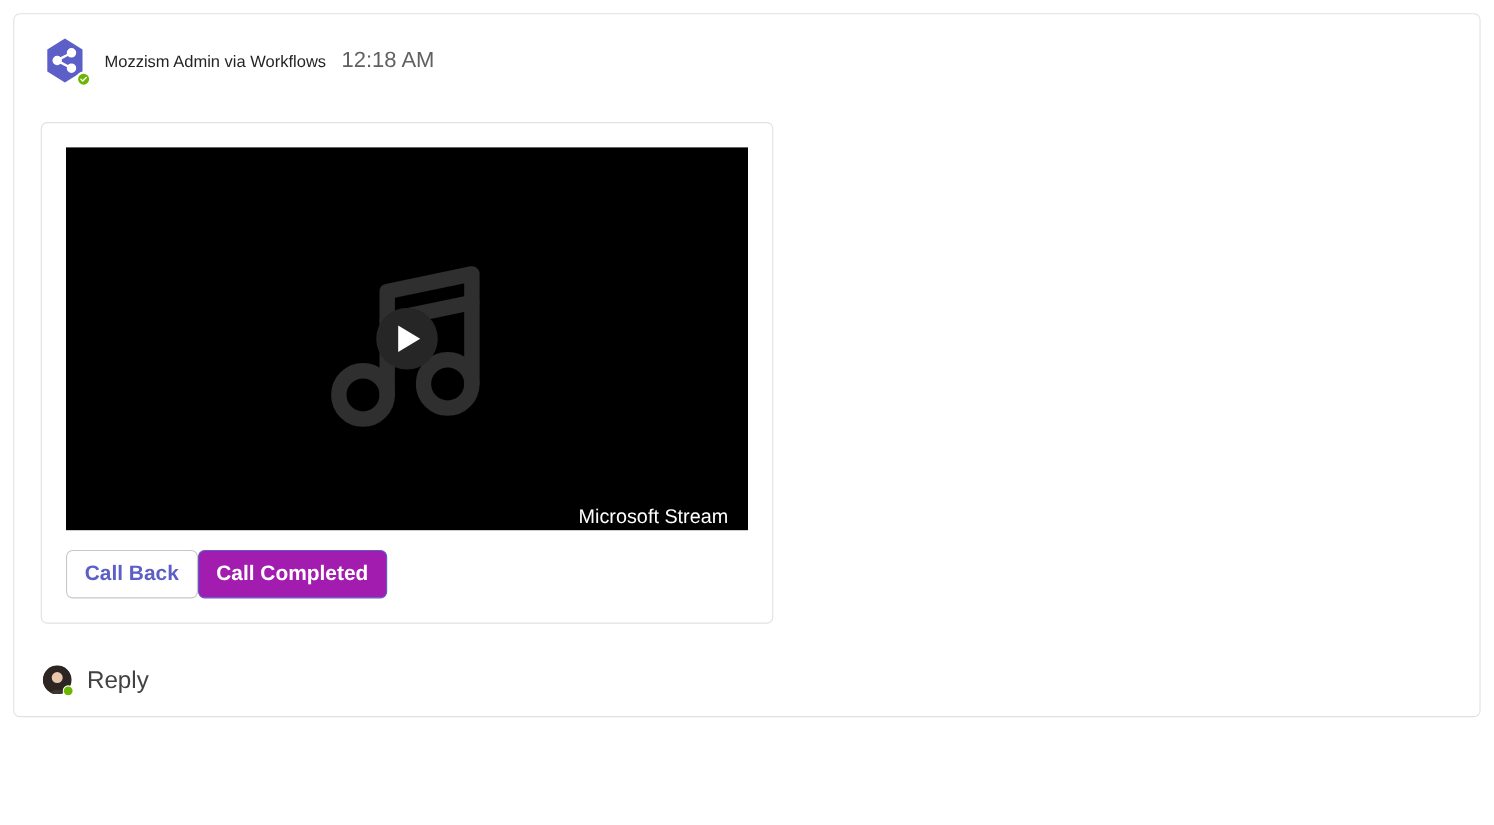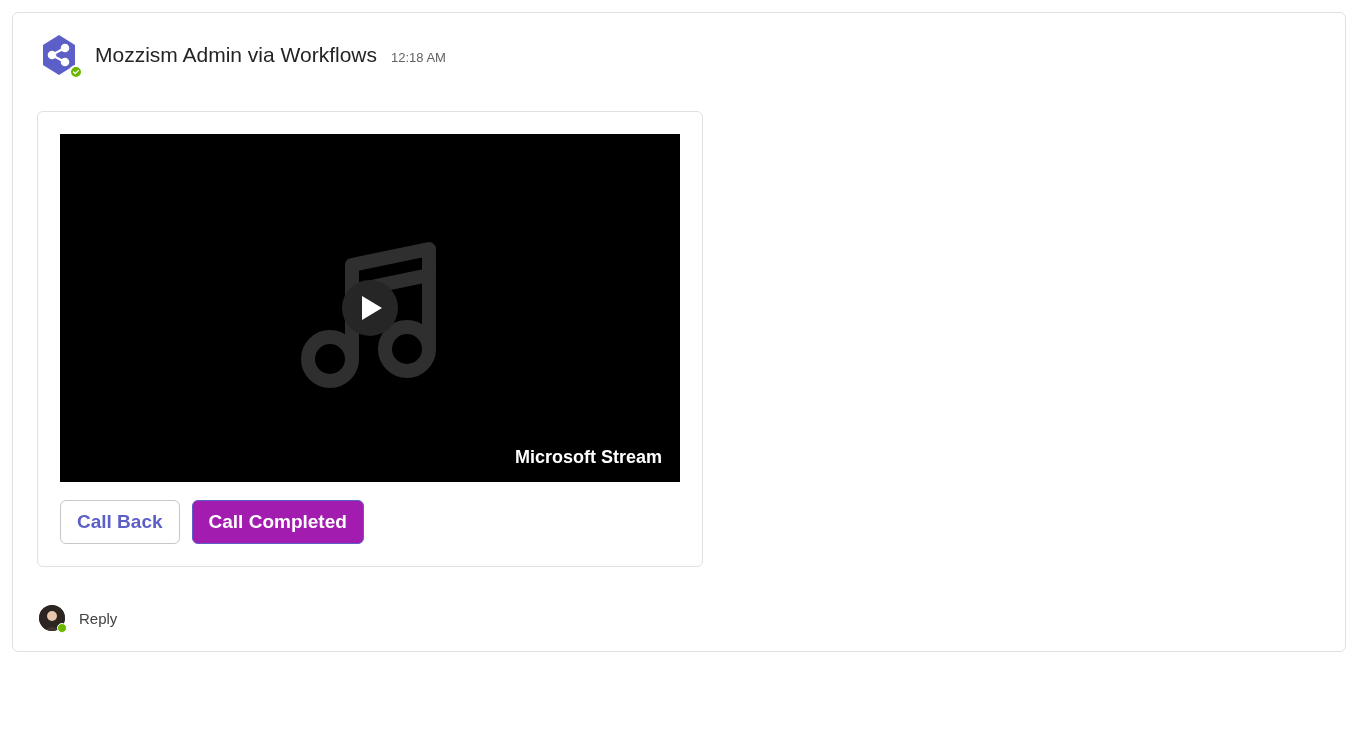--- a/index.html
+++ b/index.html
@@ -49,26 +49,26 @@
       align-items: center;
       justify-content: center;
     }
     .presence-badge svg { width: 8px; height: 8px; }
     .sender-line {
       display: flex;
       align-items: baseline;
       gap: 14px;
     }
     .sender-name {
-      font-size: 21px;
+      font-size: 15px;
       font-weight: 400;
       color: #242424;
     }
     .timestamp {
-      font-size: 13px;
+      font-size: 20px;
       color: #616161;
     }
     .card {
       border: 1px solid #e1e1e1;
       border-radius: 6px;
       padding: 22px 22px 22px 22px;
       max-width: 666px;
       background: #ffffff;
     }
     .card-title {
@@ -108,30 +108,30 @@
     .play-triangle {
       width: 0;
       height: 0;
       border-top: 12px solid transparent;
       border-bottom: 12px solid transparent;
       border-left: 20px solid #ffffff;
       margin-left: 4px;
     }
     .stream-label {
       position: absolute;
-      bottom: 14px;
+      bottom: 2px;
       right: 18px;
       color: #ffffff;
       font-size: 18px;
-      font-weight: 700;
+      font-weight: 400;
       margin-left: 14px;
     }
     .card-actions {
       display: flex;
-      gap: 12px;
+      gap: 0;
       margin-top: 18px;
     }
     .btn {
       font-size: 19px;
       padding: 10px 16px;
       border-radius: 6px;
       font-family: inherit;
       cursor: pointer;
       font-weight: 600;
     }
@@ -169,21 +169,21 @@
       position: absolute;
       bottom: -2px;
       right: -2px;
       width: 10px;
       height: 10px;
       background: #6bb700;
       border-radius: 50%;
       border: 1.5px solid #ffffff;
     }
     .reply-label {
-      font-size: 15px;
+      font-size: 22px;
       color: #424242;
       font-weight: 400;
     }
   </style>
 </head>
 <body>
 
 <div class="message-container">
 
   <div class="message-header">

